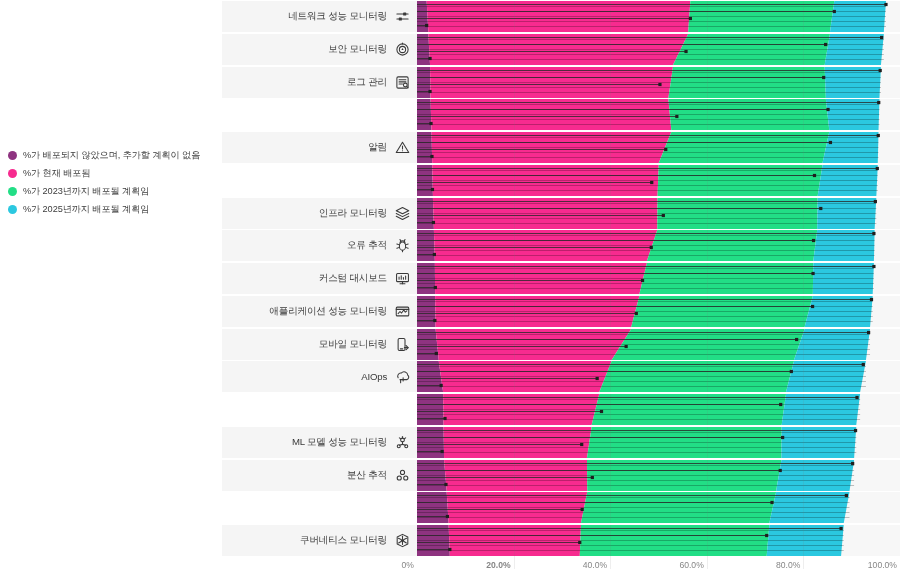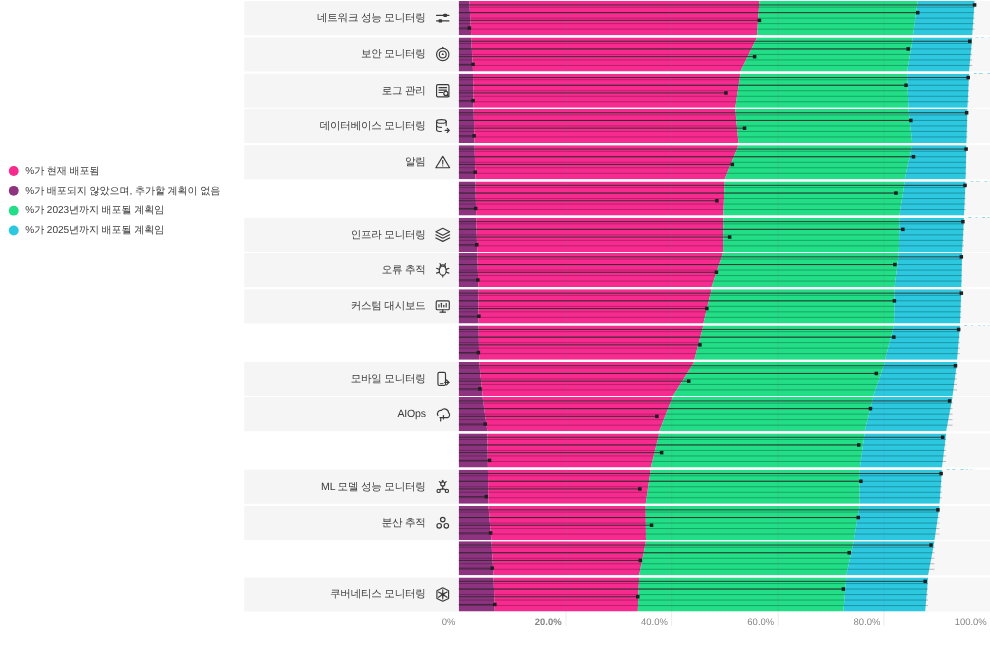--- a/index.html
+++ b/index.html
@@ -78,26 +78,26 @@
     background: rgba(120,120,120,0.13);
   }
 </style>
 </head>
 <body>
 
 <div id="root">
 
   <div id="legend">
       <div class="legend-item">
+        <span class="legend-swatch" style="background: rgb(142, 51, 128);"></span>
+        <span class="legend-label">%가 배포되지 않았으며, 추가할 계획이 없음</span>
+      </div>
+      <div class="legend-item">
         <span class="legend-swatch" style="background: rgb(247, 43, 143);"></span>
         <span class="legend-label">%가 현재 배포됨</span>
-      </div>
-      <div class="legend-item">
-        <span class="legend-swatch" style="background: rgb(142, 51, 128);"></span>
-        <span class="legend-label">%가 배포되지 않았으며, 추가할 계획이 없음</span>
       </div>
       <div class="legend-item">
         <span class="legend-swatch" style="background: rgb(34, 222, 134);"></span>
         <span class="legend-label">%가 2023년까지 배포될 계획임</span>
       </div>
       <div class="legend-item">
         <span class="legend-swatch" style="background: rgb(43, 200, 224);"></span>
         <span class="legend-label">%가 2025년까지 배포될 계획임</span>
       </div>
     </div>
@@ -235,33 +235,20 @@
           <rect x="405.086" y="8.9" width="3.2" height="3.2" fill="#1f1f1f"></rect>
           <line x1="0" y1="3.5" x2="463.19700000000006" y2="3.5" stroke="#2a2a2a" stroke-width="0.8"></line>
           <rect x="461.59700000000004" y="1.9" width="3.2" height="3.2" fill="#1f1f1f"></rect>
         </svg>
       </div>
       <div class="lbl inside" style="left: 213.007px; top: 118.75px; position: absolute;">2.9%</div>
       <div class="lbl inside" style="left: 458.854px; top: 111.75px; position: absolute;">53.8%</div>
       <div class="lbl inside" style="left: 610.033px; top: 104.75px; position: absolute;">85.1%</div>
       <div class="lbl outside" style="left: 660.748px; top: 97.75px; position: absolute;">95.6%</div>
       <div class="row" style="top: 99.25px;">
-        <div class="row-head">
-          <span class="row-label">데이터베이스 모니터링</span>
-          <span class="row-icon">
-            <svg width="15" height="15" viewBox="0 0 24 24" fill="none" stroke="currentColor" stroke-width="1.6875" stroke-linecap="round" stroke-linejoin="round">
-              <ellipse cx="10" cy="5.5" rx="7" ry="2.6"></ellipse>
-              <path d="M3 5.5v12c0 1.4 3.1 2.6 7 2.6"></path>
-              <path d="M17 5.5v6"></path>
-              <path d="M3 11.5c0 1.4 3.1 2.6 7 2.6"></path>
-              <path d="M15.5 18.5h5"></path>
-              <path d="M18.5 15.5l3 3-3 3"></path>
-            </svg>
-          </span>
-        </div>
         <div class="row-plot">
           <svg width="483" height="31" viewBox="0 0 483 31" style="position: absolute; left: 0px; top: 0px;">
             <path d="M0,0 L13.524,0 L14.49,31 L0,31 Z" fill="#8e3380"></path>
             <path d="M13.524,0 L251.40149999999997,0 L254.2995,31 L14.49,31 Z" fill="#f72b8f"></path>
             <path d="M251.40149999999997,0 L408.8595,0 L412.24049999999994,31 L254.2995,31 Z" fill="#22de86"></path>
             <path d="M408.8595,0 L462.4725,0 L461.5065,31 L412.24049999999994,31 Z" fill="#2bc8e0"></path>
             <line x1="0" y1="5.5" x2="462.4725" y2="5.5" stroke="rgba(0,0,0,0.30)" stroke-width="0.8"></line>
             <line x1="0" y1="10.5" x2="462.4725" y2="10.5" stroke="rgba(0,0,0,0.30)" stroke-width="0.8"></line>
             <line x1="0" y1="15.5" x2="462.4725" y2="15.5" stroke="rgba(0,0,0,0.30)" stroke-width="0.8"></line>
             <line x1="0" y1="20.5" x2="462.4725" y2="20.5" stroke="rgba(0,0,0,0.30)" stroke-width="0.8"></line>
@@ -496,20 +483,30 @@
           <rect x="394.46" y="8.9" width="3.2" height="3.2" fill="#1f1f1f"></rect>
           <line x1="0" y1="3.5" x2="456.91799999999995" y2="3.5" stroke="#2a2a2a" stroke-width="0.8"></line>
           <rect x="455.3179999999999" y="1.9" width="3.2" height="3.2" fill="#1f1f1f"></rect>
         </svg>
       </div>
       <div class="lbl inside" style="left: 216.871px; top: 315.25px; position: absolute;">3.7%</div>
       <div class="lbl inside" style="left: 418.282px; top: 308.25px; position: absolute;">45.4%</div>
       <div class="lbl inside" style="left: 594.577px; top: 301.25px; position: absolute;">81.9%</div>
       <div class="lbl outside" style="left: 653.503px; top: 294.25px; position: absolute;">94.1%</div>
       <div class="row" style="top: 295.75px;">
+        <div class="row-head">
+          <span class="row-label">애플리케이션 성능 모니터링</span>
+          <span class="row-icon">
+            <svg width="15" height="15" viewBox="0 0 24 24" fill="none" stroke="currentColor" stroke-width="1.6875" stroke-linecap="round" stroke-linejoin="round">
+              <rect x="2" y="5" width="20" height="14" rx="1.6"></rect>
+              <line x1="2" y1="8.6" x2="22" y2="8.6"></line>
+              <polyline points="5,15.5 8,12 10.5,14.5 14,9.5 16.5,13 19,11"></polyline>
+            </svg>
+          </span>
+        </div>
         <div class="row-plot">
           <svg width="483" height="31" viewBox="0 0 483 31" style="position: absolute; left: 0px; top: 0px;">
             <path d="M0,0 L18.1125,0 L18.5955,31 L0,31 Z" fill="#8e3380"></path>
             <path d="M18.1125,0 L222.42149999999998,0 L214.21049999999997,31 L18.5955,31 Z" fill="#f72b8f"></path>
             <path d="M222.42149999999998,0 L395.81850000000003,0 L387.6075,31 L214.21049999999997,31 Z" fill="#22de86"></path>
             <path d="M395.81850000000003,0 L455.71049999999997,0 L453.054,31 L387.6075,31 Z" fill="#2bc8e0"></path>
             <line x1="0" y1="5.5" x2="455.71049999999997" y2="5.5" stroke="rgba(0,0,0,0.30)" stroke-width="0.8"></line>
             <line x1="0" y1="10.5" x2="455.71049999999997" y2="10.5" stroke="rgba(0,0,0,0.30)" stroke-width="0.8"></line>
             <line x1="0" y1="15.5" x2="455.71049999999997" y2="15.5" stroke="rgba(0,0,0,0.30)" stroke-width="0.8"></line>
             <line x1="0" y1="20.5" x2="455.71049999999997" y2="20.5" stroke="rgba(0,0,0,0.30)" stroke-width="0.8"></line>

